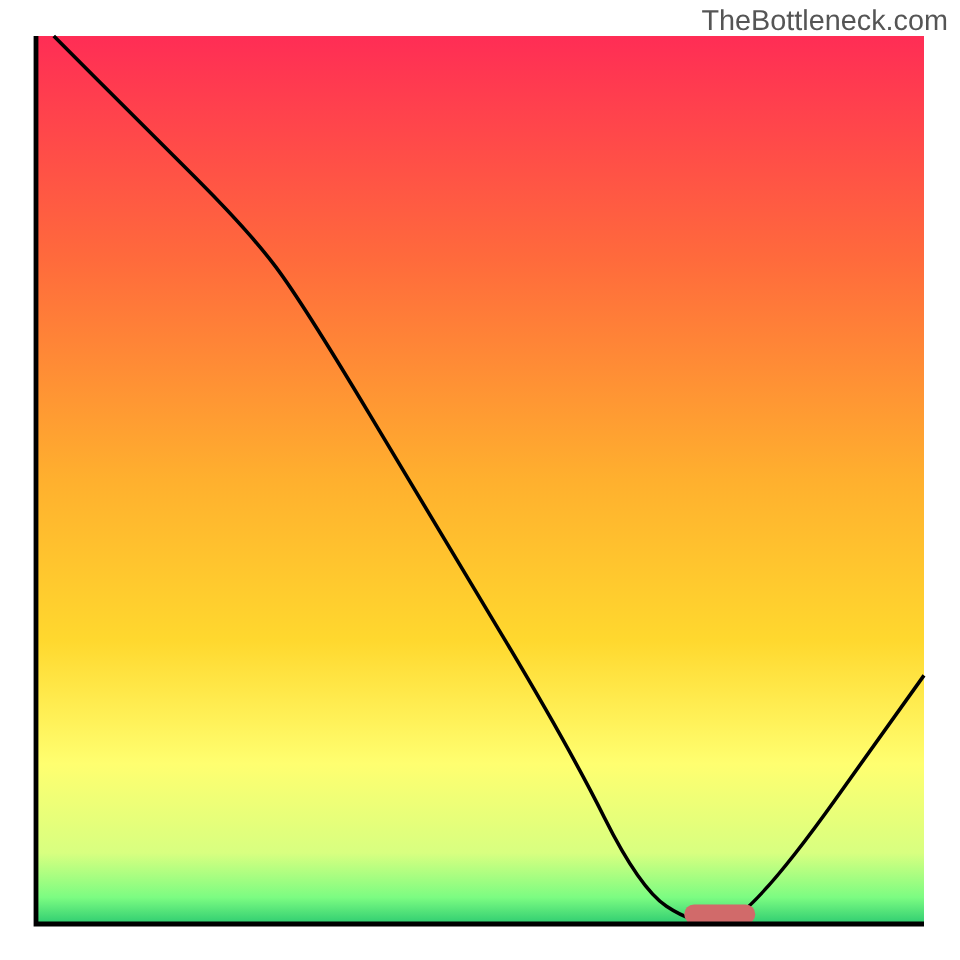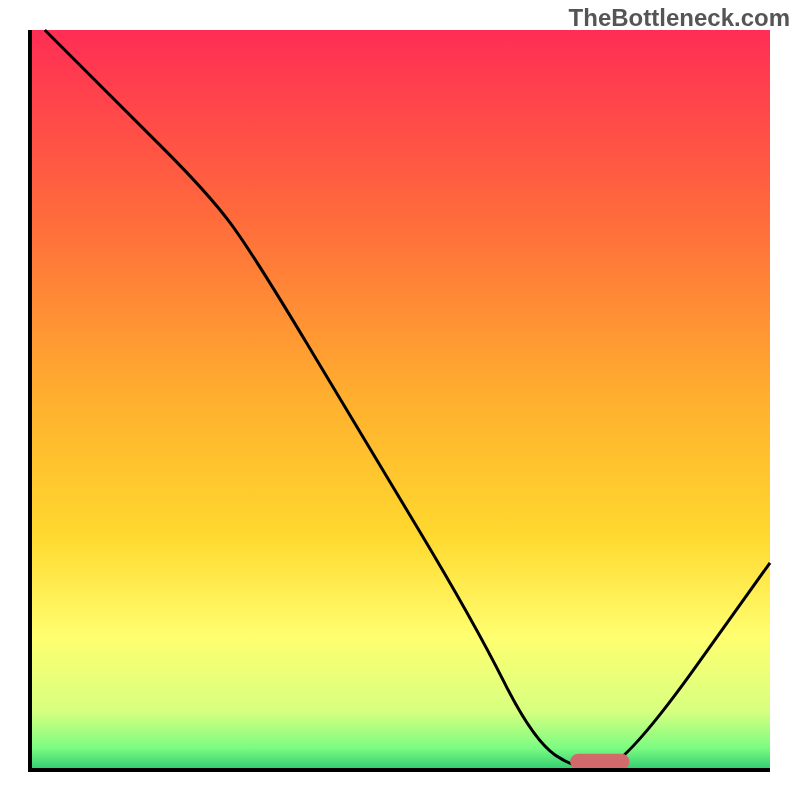--- a/index.html
+++ b/index.html
@@ -13,21 +13,21 @@
     position: relative;
     width: 800px;
     height: 800px;
   }
   .watermark {
     position: absolute;
     top: 4px;
     right: 10px;
     font-family: Arial, Helvetica, sans-serif;
     font-size: 24px;
-    font-weight: bold;
+    font-weight: normal;
     color: #555;
     z-index: 10;
   }
   svg {
     display: block;
   }
 </style>
 </head>
 <body>
 

